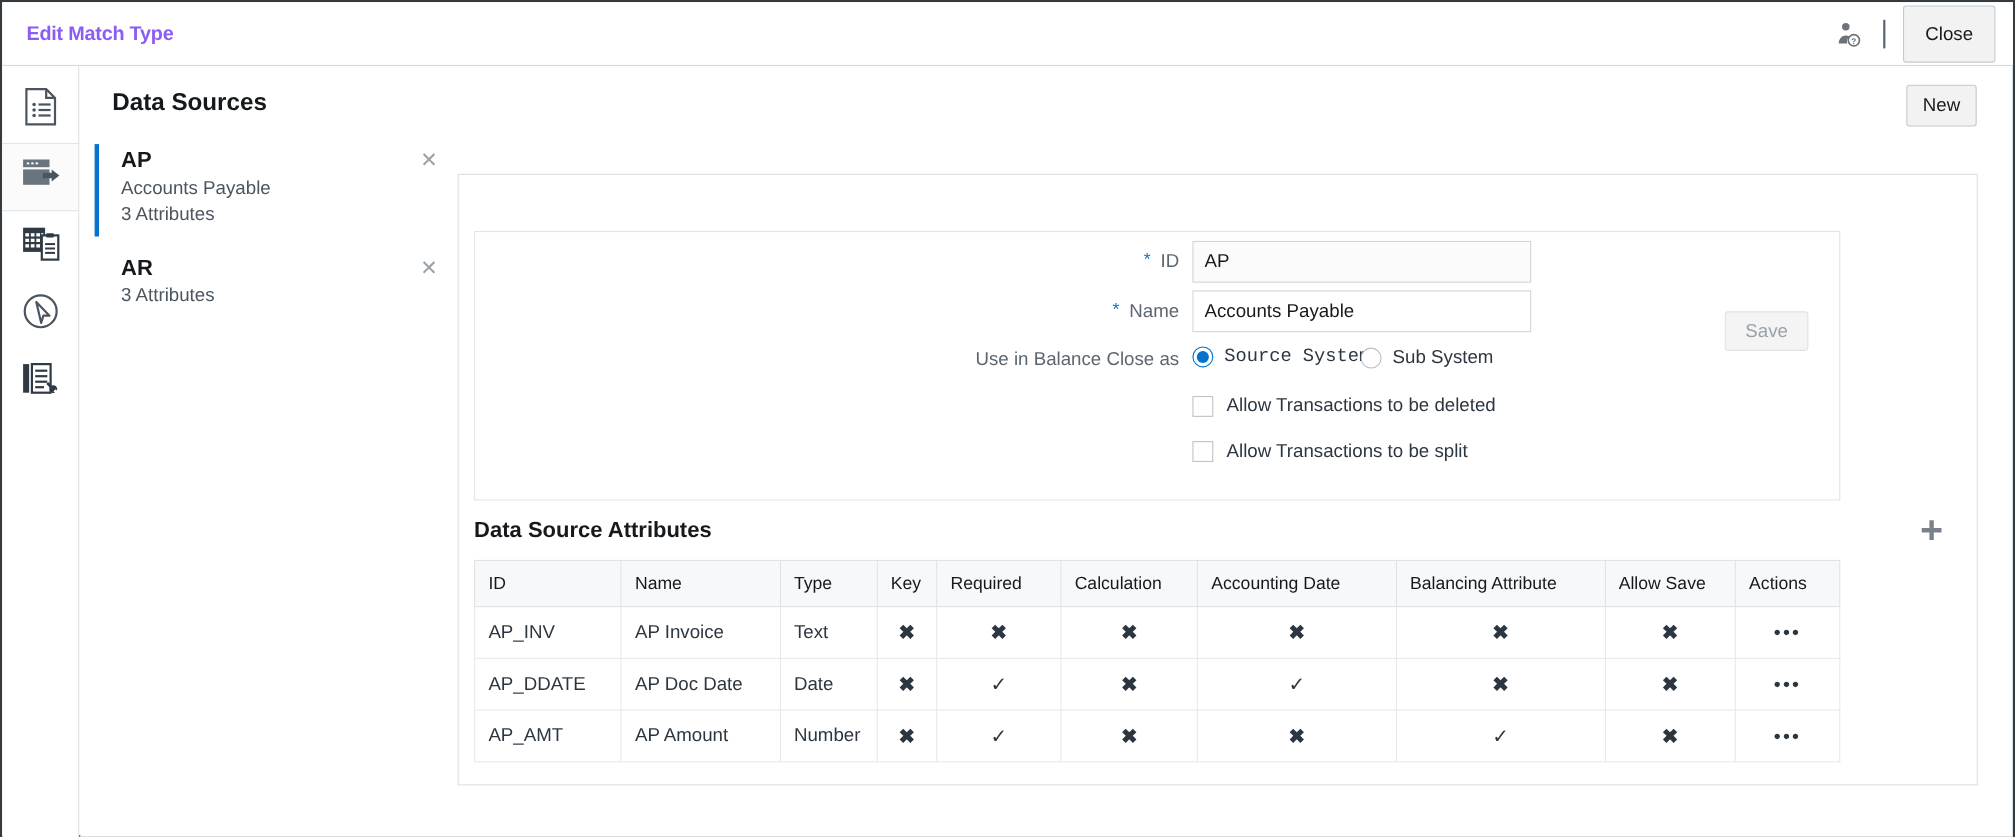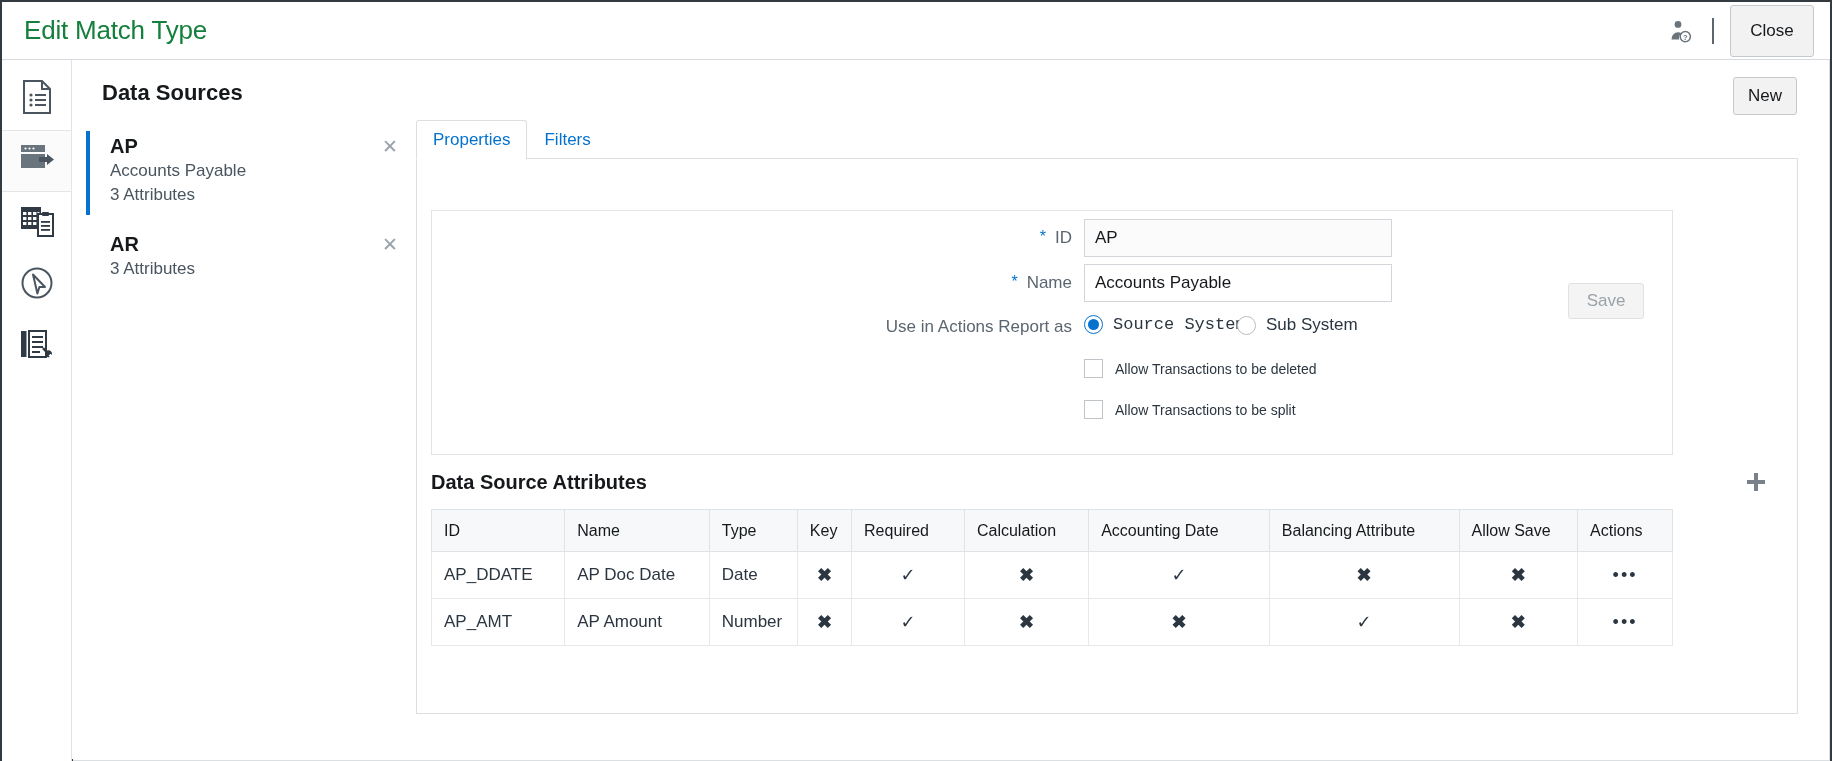--- a/index.html
+++ b/index.html
@@ -20,22 +20,22 @@
   
   .topbar {
     position: absolute; left: 0; top: 0;
     width: 1828px; height: 58px;
     background: #ffffff;
     border-bottom: 1px solid #d6dade;
     display: flex; align-items: center;
   }
   .page-title {
     margin-left: 22px;
-    font-size: 26px; font-weight: normal;
-    color: #15803d; letter-spacing: -0.2px;
+    font-size: 18px; font-weight: bold;
+    color: #8b5cf6; letter-spacing: -0.2px;
   }
   .topbar-right {
     margin-left: auto; margin-right: 16px;
     display: flex; align-items: center; gap: 0;
   }
   .user-help-icon {
     width: 30px; height: 30px;
     display: flex; align-items: center; justify-content: center;
     cursor: pointer;
   }
@@ -214,21 +214,21 @@
     content: ""; width: 11px; height: 11px; border-radius: 50%;
     background: #0572ce;
   }
   .radio-label { font-size: 17px; color: #2b3641; margin-left: 10px; }
 
   .checkbox {
     width: 19px; height: 19px;
     border: 1px solid #bfc4c9; background: #fff;
     cursor: pointer; flex: none;
   }
-  .check-label { font-size: 14px; color: #2b3641; margin-left: 12px; }
+  .check-label { font-size: 17px; color: #2b3641; margin-left: 12px; }
 
   .save-wrap { position: absolute; right: 28px; top: 72px; }
 
   
   .attr-title {
     position: absolute; left: 14px; top: 312px;
     font-size: 20px; font-weight: bold; color: #16191c;
   }
   .add-attr {
     position: absolute; right: 28px; top: 310px;
@@ -392,43 +392,39 @@
       <div class="ds-item">
         <div class="ds-code">AR</div>
         <div class="ds-attrs">3 Attributes</div>
         <div class="ds-close">✕</div>
       </div>
 
     </div>
 
     <div class="detail">
 
-      <div class="tabs">
-        <div class="tab active">Properties</div>
-        <div class="tab">Filters</div>
-      </div>
 
       <div class="detail-border">
 
         <div class="form-box">
 
           <div class="form-row" style="left:0; top:17px; width:640px; justify-content:flex-end;">
             <span class="req-star">*</span>
             <span class="f-label">ID</span>
           </div>
           <input class="f-input" style="position: absolute; left: 652px; top: 8px;" readonly="" value="AP">
 
           <div class="form-row" style="left:0; top:62px; width:640px; justify-content:flex-end;">
             <span class="req-star">*</span>
             <span class="f-label">Name</span>
           </div>
           <input class="f-input editable" style="position: absolute; left: 652px; top: 53px;" value="Accounts Payable">
 
           <div class="form-row" style="left:0; top:106px; width:640px; justify-content:flex-end;">
-            <span class="f-label">Use in Actions Report as</span>
+            <span class="f-label">Use in Balance Close as</span>
           </div>
           <div class="radio-row" style="position:absolute; left:652px; top:104px;font-family:Liberation Mono, monospace;">
             <span class="radio on"></span>
             <span class="radio-label">Source System</span>
           </div>
           <div class="radio-row" style="position:absolute; left:805px; top:104px;">
             <span class="radio"></span>
             <span class="radio-label">Sub System</span>
           </div>
 
@@ -476,20 +472,32 @@
               <th>Required</th>
               <th>Calculation</th>
               <th>Accounting Date</th>
               <th>Balancing Attribute</th>
               <th>Allow Save</th>
               <th>Actions</th>
             </tr>
           </thead>
           <tbody>
             <tr>
+              <td>AP_INV</td>
+              <td>AP Invoice</td>
+              <td>Text</td>
+              <td class="c mark-x">✖</td>
+              <td class="c mark-x">✖</td>
+              <td class="c mark-x">✖</td>
+              <td class="c mark-x">✖</td>
+              <td class="c mark-x">✖</td>
+              <td class="c mark-x">✖</td>
+              <td class="c dots">•••</td>
+            </tr>
+            <tr>
               <td>AP_DDATE</td>
               <td>AP Doc Date</td>
               <td>Date</td>
               <td class="c mark-x">✖</td>
               <td class="c mark-v">✓</td>
               <td class="c mark-x">✖</td>
               <td class="c mark-v">✓</td>
               <td class="c mark-x">✖</td>
               <td class="c mark-x">✖</td>
               <td class="c dots">•••</td>

